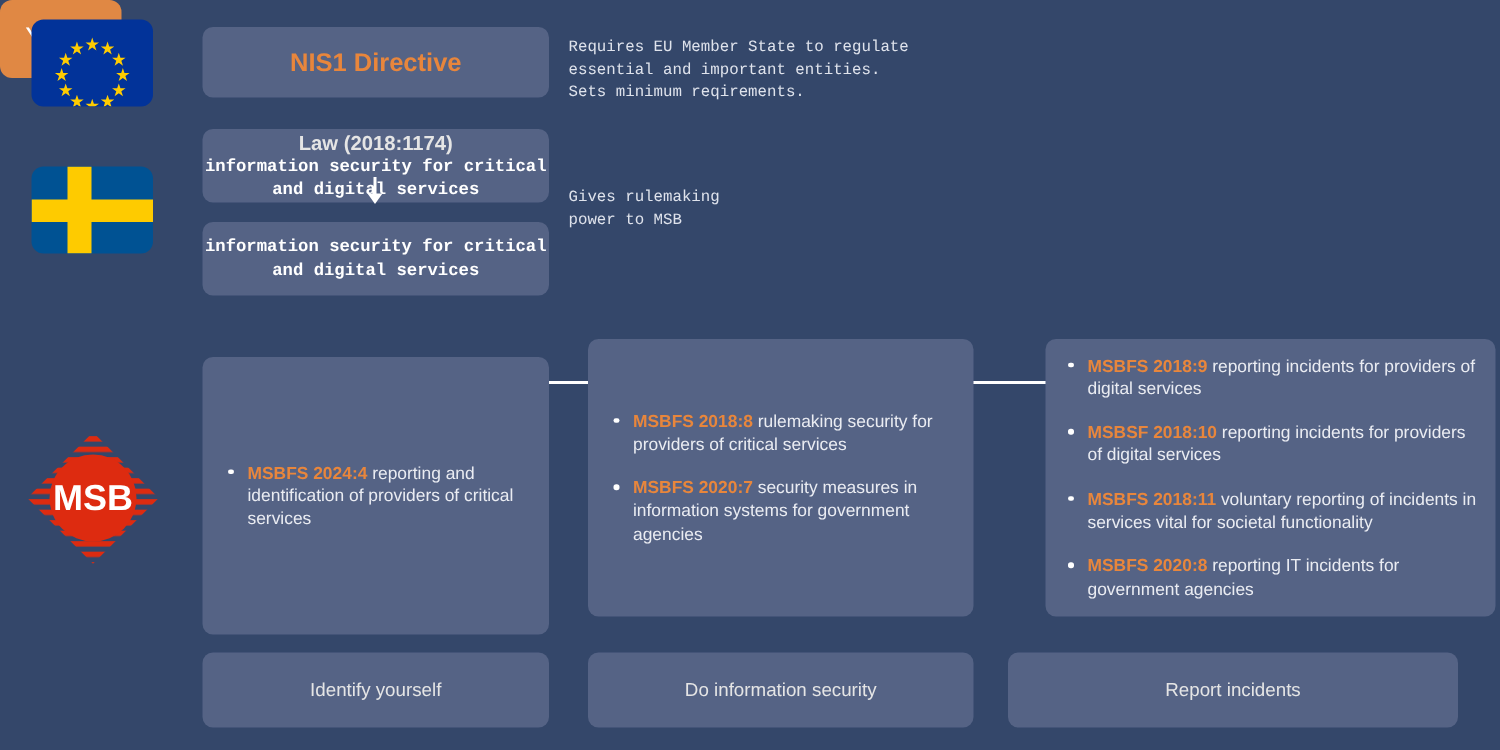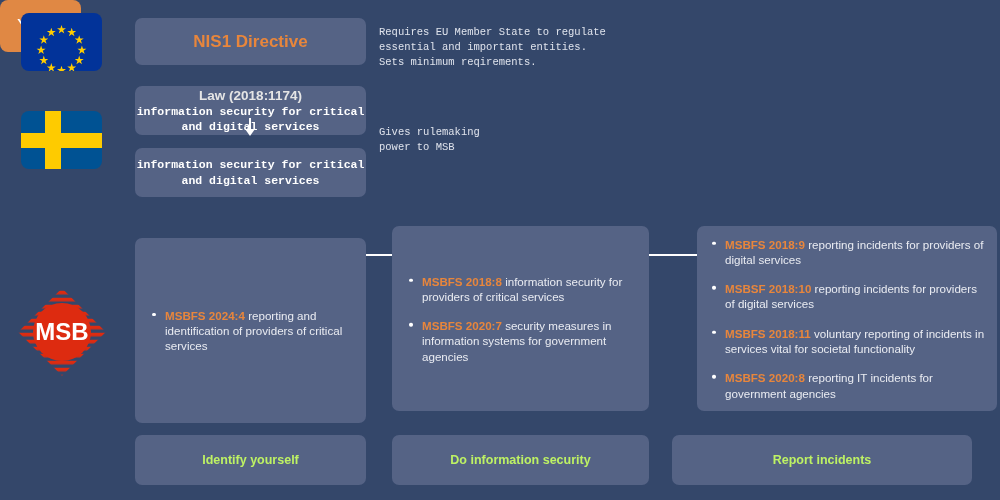--- a/index.html
+++ b/index.html
@@ -64,21 +64,21 @@
                 color:#eaecf2;font-size:11.6px;line-height:1.32;}
   ul.bullets li:last-child{margin-bottom:0;}
   ul.bullets li:before{content:"";position:absolute;left:3px;top:5px;
                        width:3.5px;height:3.5px;border-radius:50%;background:#ffffff;}
   ul.bullets li b{color:#e8863c;font-weight:bold;}
 
   
   #out1{left:135px;top:435px;width:231px;height:50px;}
   #out2{left:392px;top:435px;width:257px;height:50px;}
   #out3{left:672px;top:435px;width:300px;height:50px;}
-  .out-label{color:#bef264;font-weight:bold;font-size:12.5px;}
+  .out-label{color:#e5e5e5;font-weight:normal;font-size:12.5px;}
 
   
   .conn{position:absolute;}
   .vline{position:absolute;background:#ffffff;width:2px;}
   .hline{position:absolute;background:#ffffff;height:2px;}
   .arrow-head{position:absolute;width:0;height:0;
               border-left:5px solid transparent;border-right:5px solid transparent;
               border-top:7px solid #ffffff;}
 
   svg{display:block;}
@@ -176,21 +176,21 @@
           <b>MSBFS 2024:4</b><span> reporting and identification of providers of critical services</span>
         </li>
       </ul>
     </div>
   </div>
 
   <div class="box" id="col2">
     <div class="col-inner">
       <ul class="bullets">
         <li>
-          <b>MSBFS 2018:8</b><span> information security for providers of critical services</span>
+          <b>MSBFS 2018:8</b><span> rulemaking security for providers of critical services</span>
         </li>
         <li>
           <b>MSBFS 2020:7</b><span> security measures in information systems for government agencies</span>
         </li>
       </ul>
     </div>
   </div>
 
   <div class="box" id="col3">
     <div class="col-inner">

